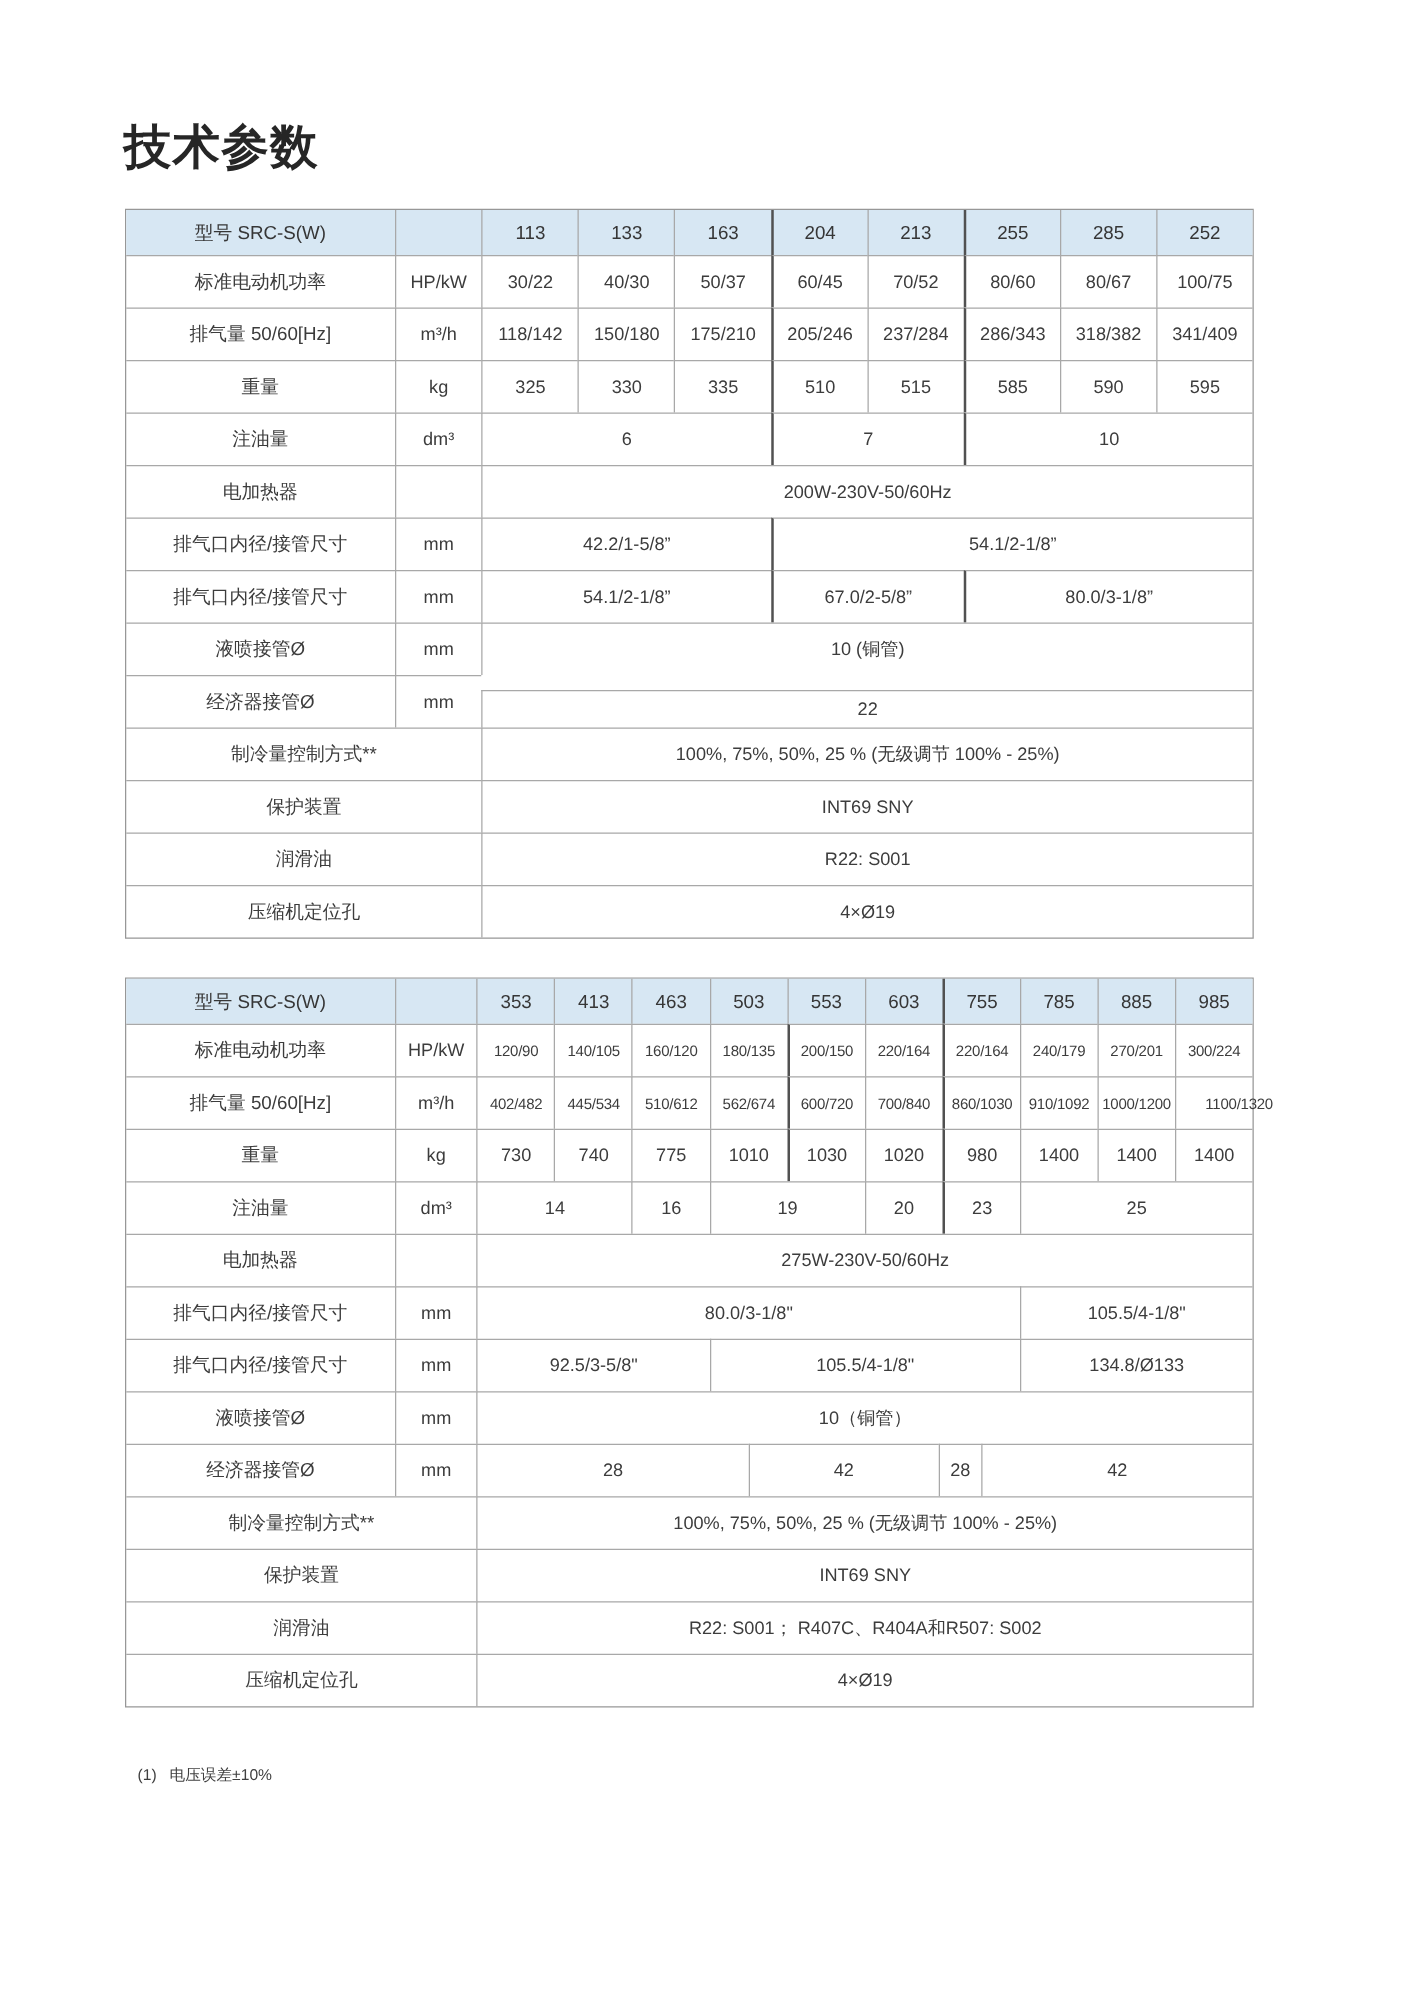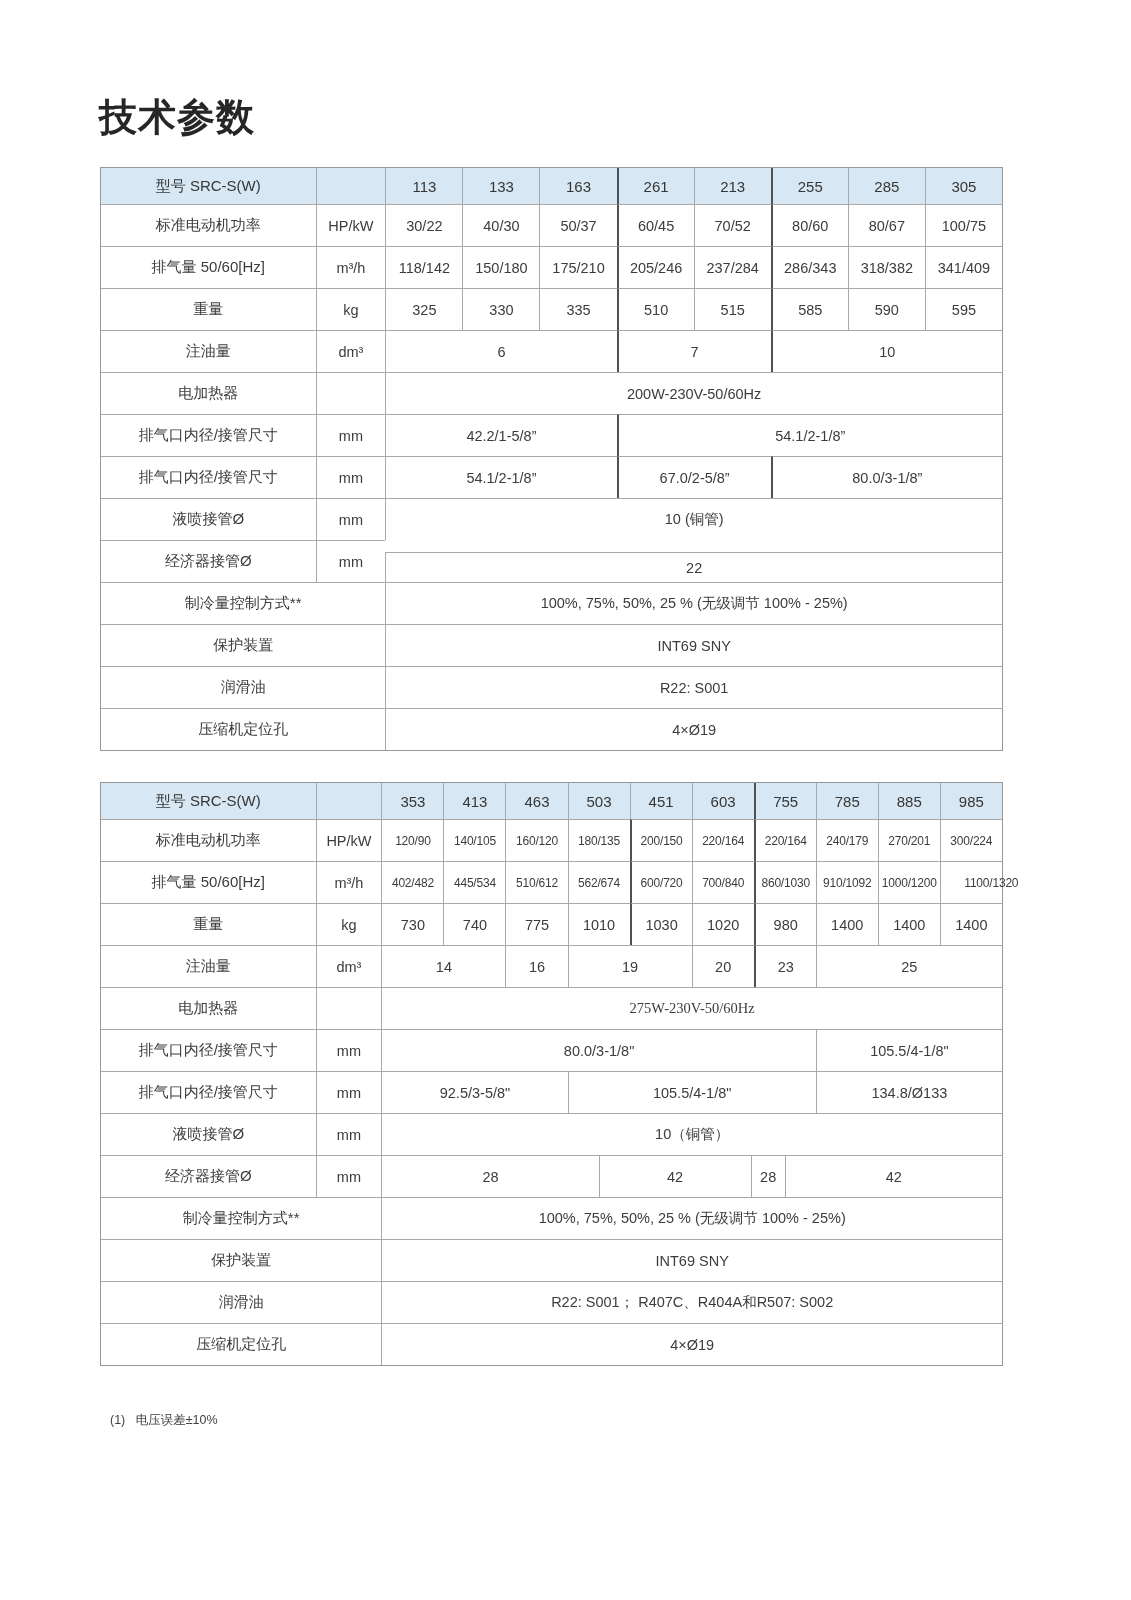--- a/index.html
+++ b/index.html
@@ -80,25 +80,25 @@
 
 <div class="page">
   <div class="page-title">技术参数</div>
   <div class="tech-table" id="table-0">
       <div class="t-row hdr">
         <div class="cell lbl" style="width: 23.81%;">型号 SRC-S(W)</div>
         <div class="cell" style="width: 7.75%;"></div>
         <div class="cell val" style="width: 8.555%;">113</div>
         <div class="cell val" style="width: 8.555%;">133</div>
         <div class="cell val" style="width: 8.555%;">163</div>
-        <div class="cell val dark-left" style="width: 8.555%;">261</div>
+        <div class="cell val dark-left" style="width: 8.555%;">204</div>
         <div class="cell val" style="width: 8.555%;">213</div>
         <div class="cell val dark-left" style="width: 8.555%;">255</div>
         <div class="cell val" style="width: 8.555%;">285</div>
-        <div class="cell val" style="width: 8.555%;">305</div>
+        <div class="cell val" style="width: 8.555%;">252</div>
       </div>
       <div class="t-row">
         <div class="cell lbl" style="width: 23.81%;">标准电动机功率</div>
         <div class="cell" style="width: 7.75%;">HP/kW</div>
         <div class="cell val" style="width: 8.555%;">30/22</div>
         <div class="cell val" style="width: 8.555%;">40/30</div>
         <div class="cell val" style="width: 8.555%;">50/37</div>
         <div class="cell val dark-left" style="width: 8.555%;">60/45</div>
         <div class="cell val" style="width: 8.555%;">70/52</div>
         <div class="cell val dark-left" style="width: 8.555%;">80/60</div>
@@ -182,21 +182,21 @@
       </div>
     </div>
   <div class="tech-table" id="table-1">
       <div class="t-row hdr">
         <div class="cell lbl" style="width: 23.81%;">型号 SRC-S(W)</div>
         <div class="cell" style="width: 7.31%;"></div>
         <div class="cell val" style="width: 6.888%;">353</div>
         <div class="cell val" style="width: 6.888%;">413</div>
         <div class="cell val" style="width: 6.888%;">463</div>
         <div class="cell val" style="width: 6.888%;">503</div>
-        <div class="cell val" style="width: 6.888%;">451</div>
+        <div class="cell val" style="width: 6.888%;">553</div>
         <div class="cell val" style="width: 6.888%;">603</div>
         <div class="cell val dark-left" style="width: 6.888%;">755</div>
         <div class="cell val" style="width: 6.888%;">785</div>
         <div class="cell val" style="width: 6.888%;">885</div>
         <div class="cell val" style="width: 6.888%;">985</div>
       </div>
       <div class="t-row small">
         <div class="cell lbl" style="width: 23.81%;">标准电动机功率</div>
         <div class="cell" style="width: 7.31%;">HP/kW</div>
         <div class="cell val" style="width: 6.888%;">120/90</div>
@@ -244,21 +244,21 @@
         <div class="cell val" style="width: 13.776%;">14</div>
         <div class="cell val" style="width: 6.888%;">16</div>
         <div class="cell val" style="width: 13.776%;">19</div>
         <div class="cell val" style="width: 6.888%;">20</div>
         <div class="cell val dark-left" style="width: 6.888%;">23</div>
         <div class="cell val" style="width: 20.664%;">25</div>
       </div>
       <div class="t-row">
         <div class="cell lbl" style="width: 23.81%;">电加热器</div>
         <div class="cell" style="width: 7.31%;"></div>
-        <div class="cell val" style="width: 68.88%; font-family: Liberation Serif, serif;">275W-230V-50/60Hz</div>
+        <div class="cell val" style="width: 68.88%;">275W-230V-50/60Hz</div>
       </div>
       <div class="t-row">
         <div class="cell lbl" style="width: 23.81%;">排气口内径/接管尺寸</div>
         <div class="cell" style="width: 7.31%;">mm</div>
         <div class="cell val" style="width: 48.216%;">80.0/3-1/8"</div>
         <div class="cell val" style="width: 20.664%;">105.5/4-1/8"</div>
       </div>
       <div class="t-row">
         <div class="cell lbl" style="width: 23.81%;">排气口内径/接管尺寸</div>
         <div class="cell" style="width: 7.31%;">mm</div>

